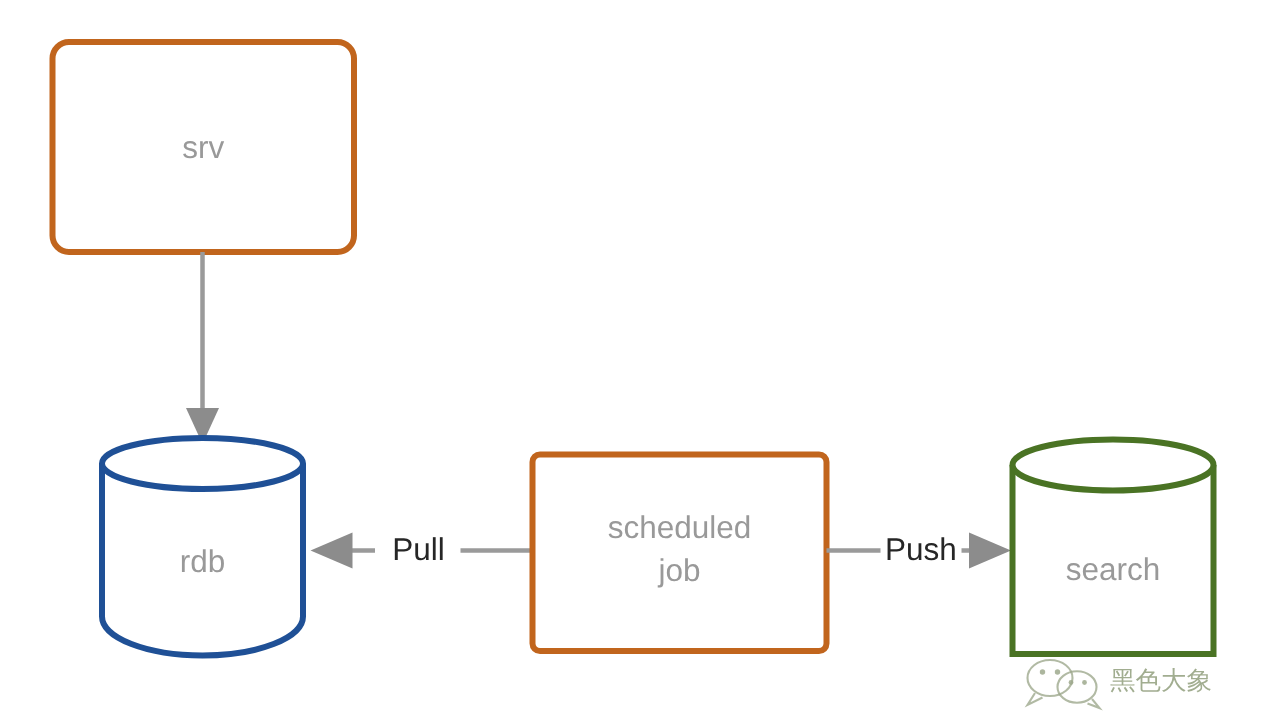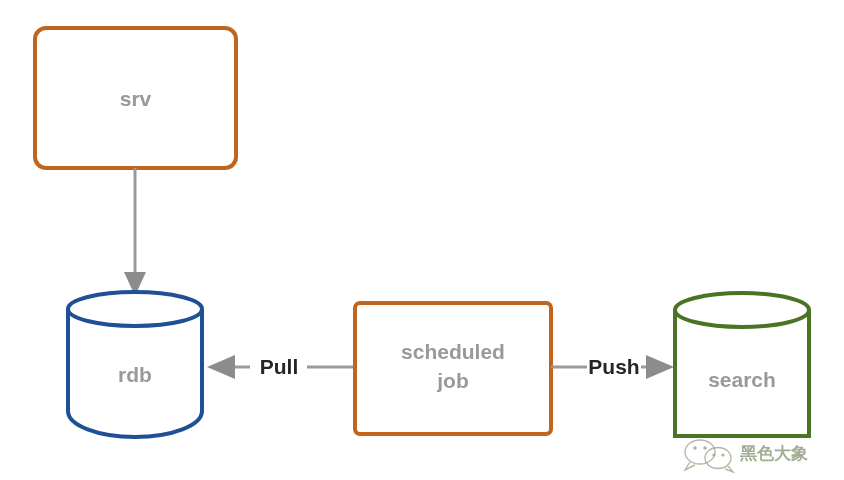--- a/index.html
+++ b/index.html
@@ -9,21 +9,20 @@
   }
   body {
     font-family: "Liberation Sans", sans-serif;
   }
   #canvas {
     position: relative;
     width: 844px;
     height: 480px;
     background: #ffffff;
     overflow: hidden;
-    font-weight: bold;
   }
   #diagram-svg {
     position: absolute;
     left: 0;
     top: 0;
     width: 844px;
     height: 480px;
   }
   .node-label {
     fill: #999999;

